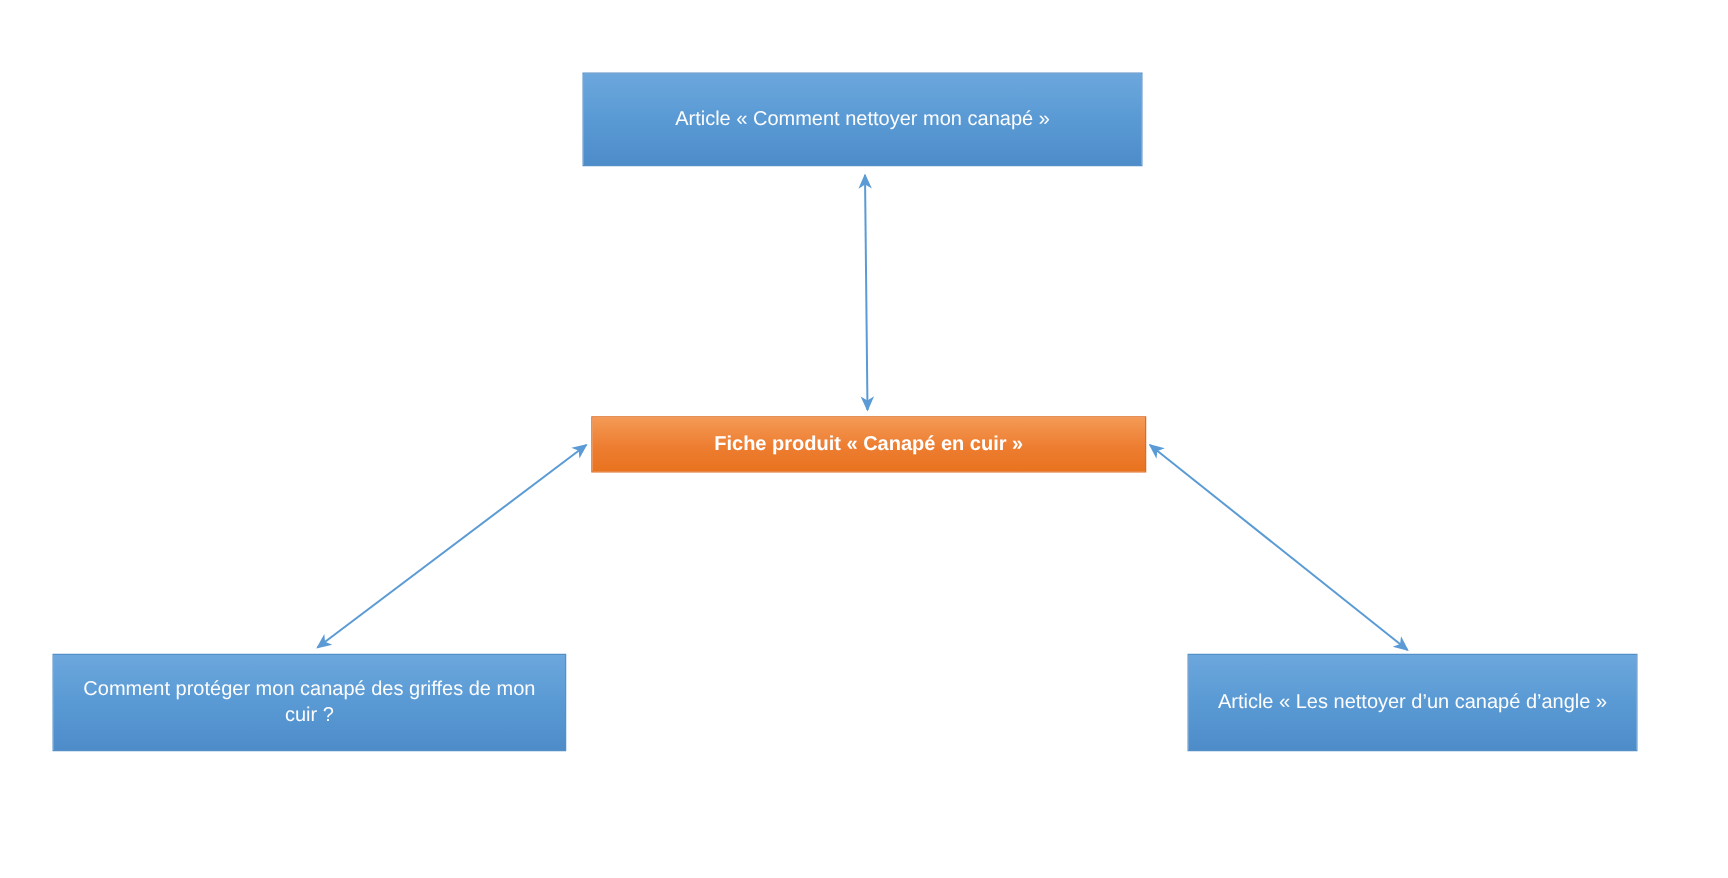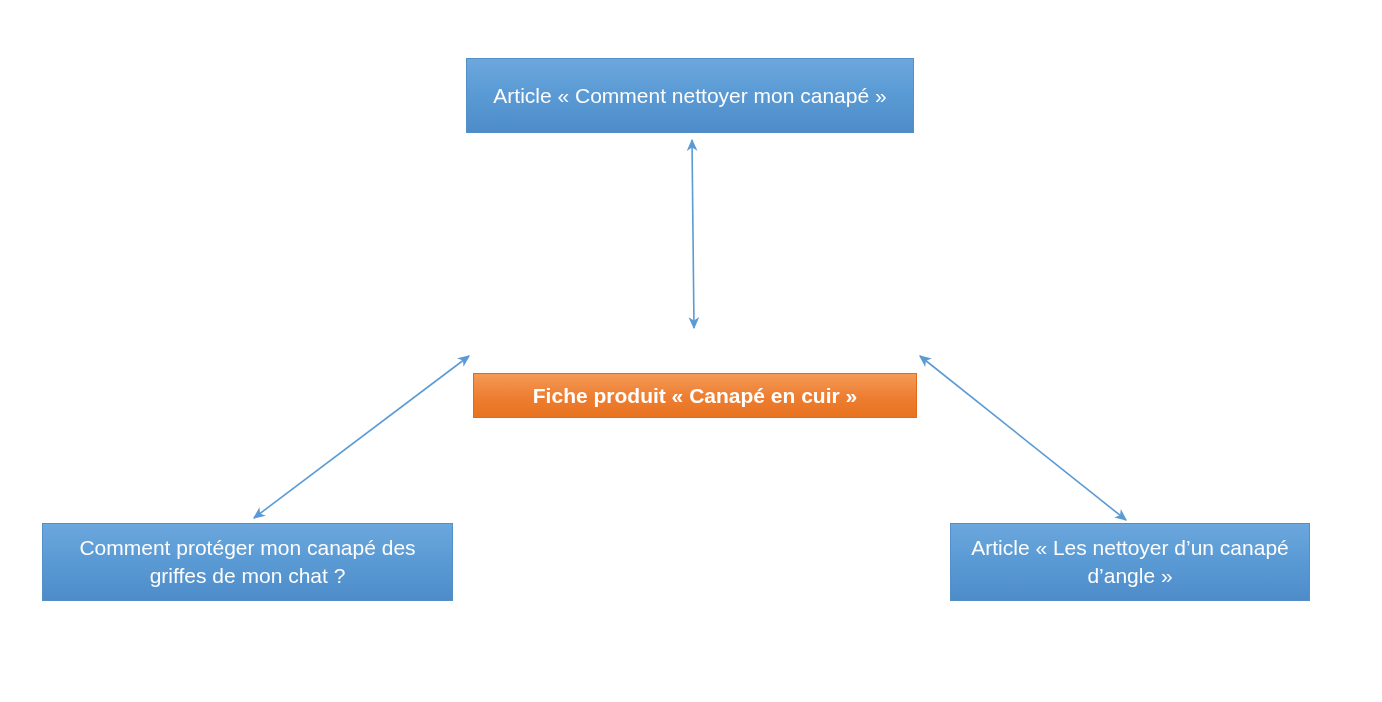--- a/index.html
+++ b/index.html
@@ -15,35 +15,34 @@
     background: #ffffff;
     overflow: hidden;
   }
   .node {
     position: absolute;
     display: flex;
     align-items: center;
     justify-content: center;
     text-align: center;
     color: #fdfdfd;
-    font-size: 21px;
+    font-size: 16px;
     line-height: 1.32;
     box-sizing: border-box;
     padding: 4px 14px;
   }
   .node.blue {
     background: linear-gradient(to bottom, #6ca7dd 0%, #5b9bd5 45%, #4d8cc9 100%);
     border: 1px solid #5490c8;
   }
   .node.orange {
     background: linear-gradient(to bottom, #f49a55 0%, #ed7d31 55%, #e8731f 100%);
     border: 1px solid #e06b1c;
     font-weight: bold;
     color: #ffffff;
-    margin-top: 40px;
   }
   .node-top     { left: 466px; top: 58px;  width: 448px; height: 75px; }
   .node-center  { left: 473px; top: 333px; width: 444px; height: 45px; }
   .node-bl      { left: 42px;  top: 523px; width: 411px; height: 78px; }
   .node-br      { left: 950px; top: 523px; width: 360px; height: 78px; }
   svg.connectors {
     position: absolute;
     left: 0; top: 0;
     width: 1382px;
     height: 702px;
@@ -75,20 +74,20 @@
 
   <div class="node blue node-top">
     <span>Article « Comment nettoyer mon canapé »</span>
   </div>
 
   <div class="node orange node-center">
     <span>Fiche produit « Canapé en cuir »</span>
   </div>
 
   <div class="node blue node-bl">
-    <span>Comment protéger mon canapé des griffes de mon chat ?</span>
+    <span>Comment protéger mon canapé des griffes de mon cuir ?</span>
   </div>
 
   <div class="node blue node-br">
     <span>Article « Les nettoyer d’un canapé d’angle »</span>
   </div>
 
 </div>
 
 </body></html>

